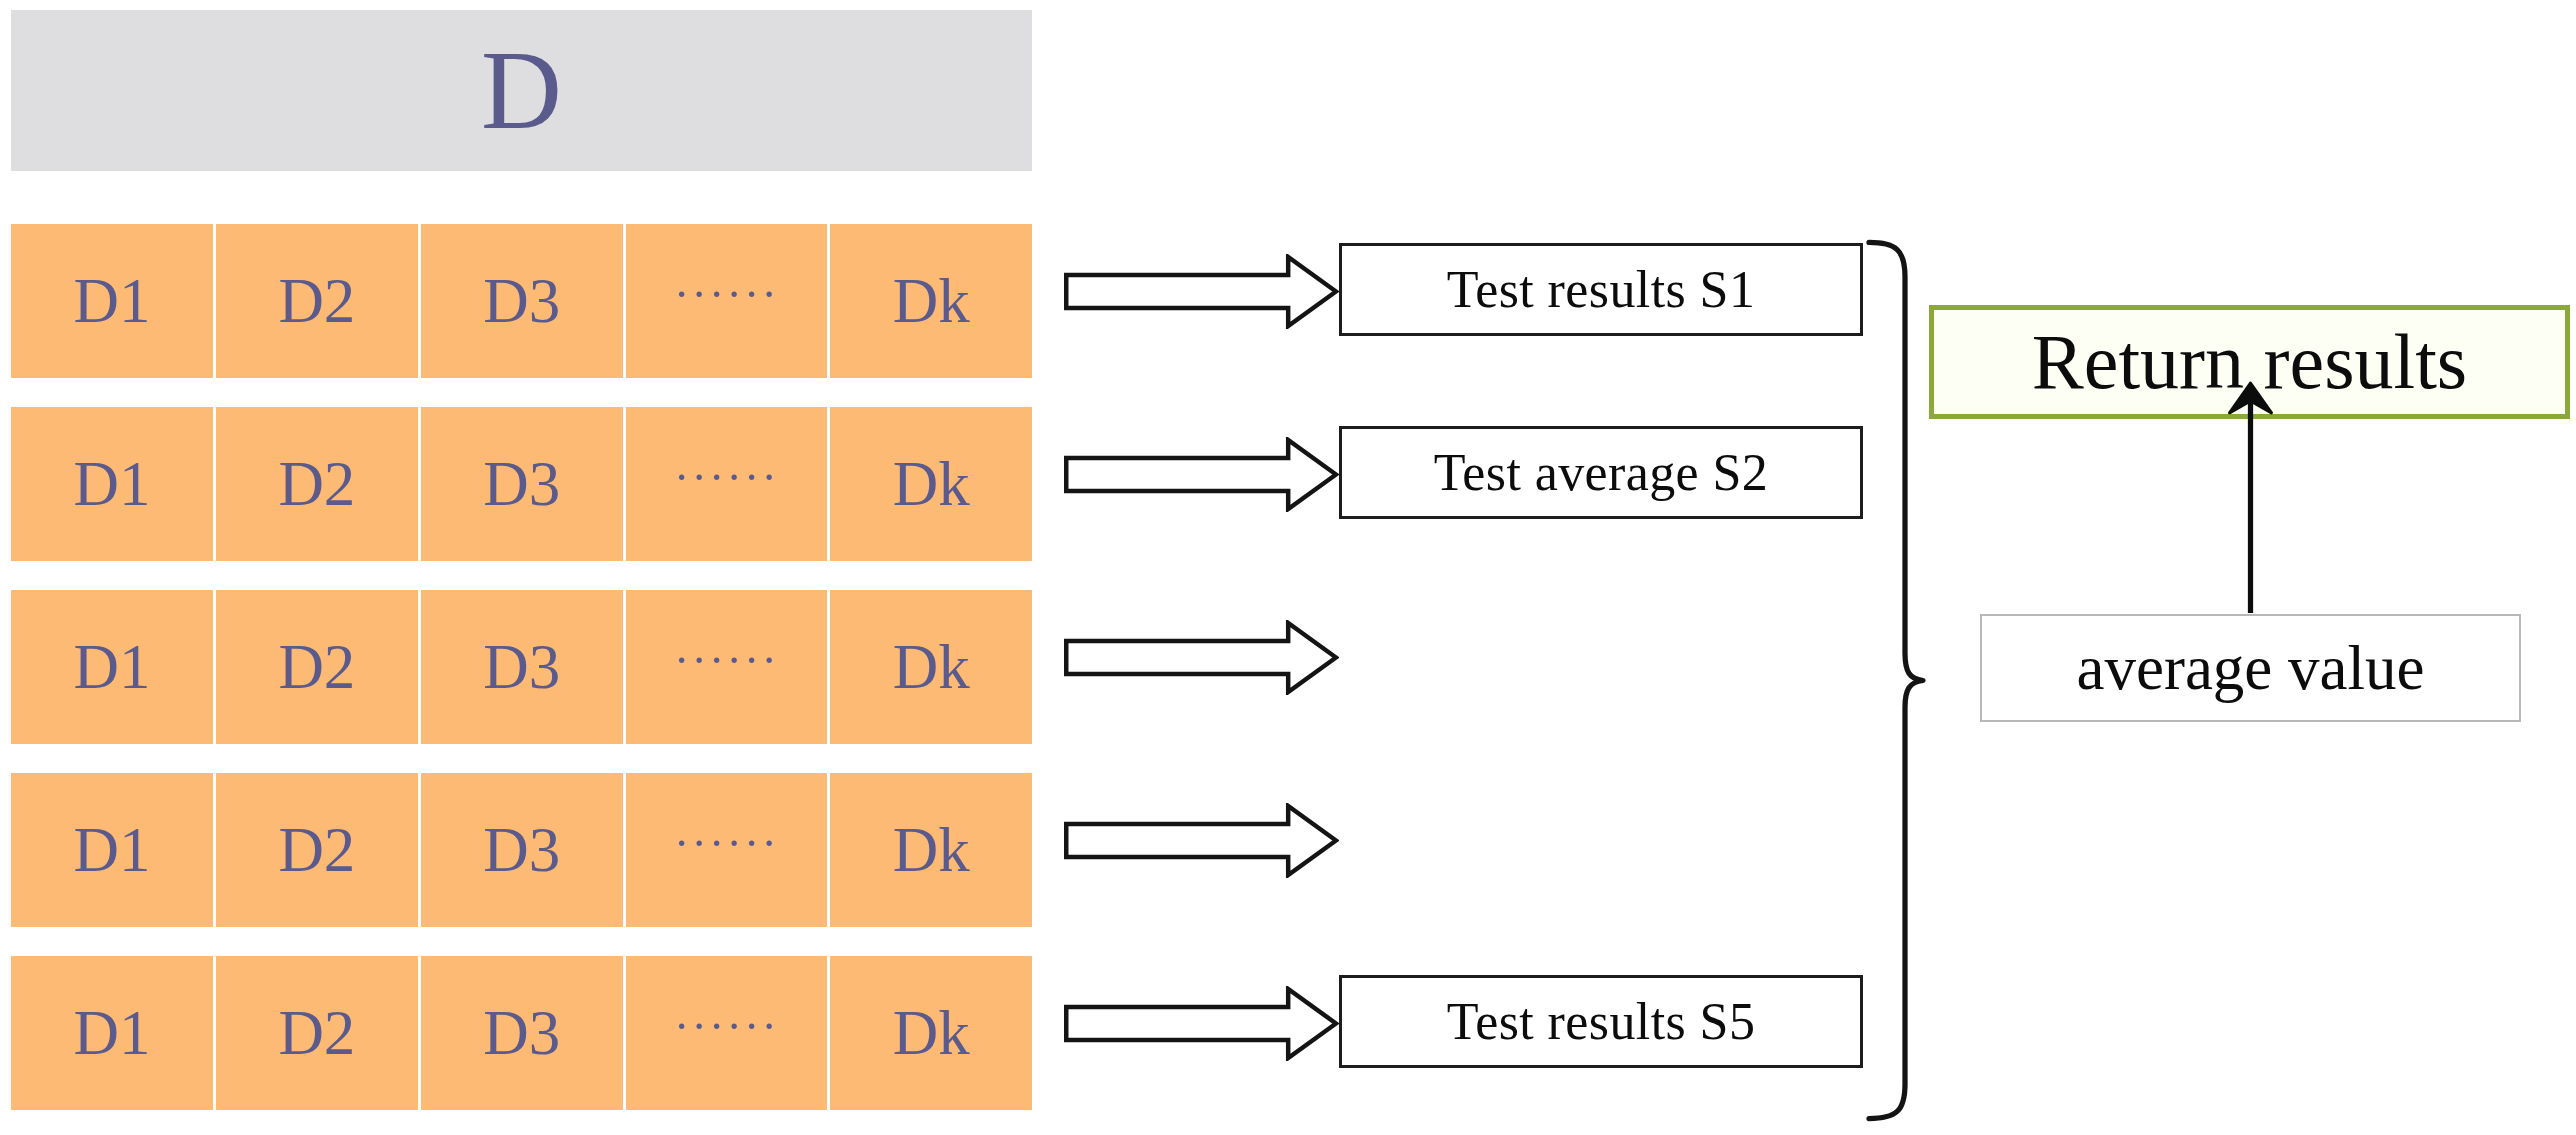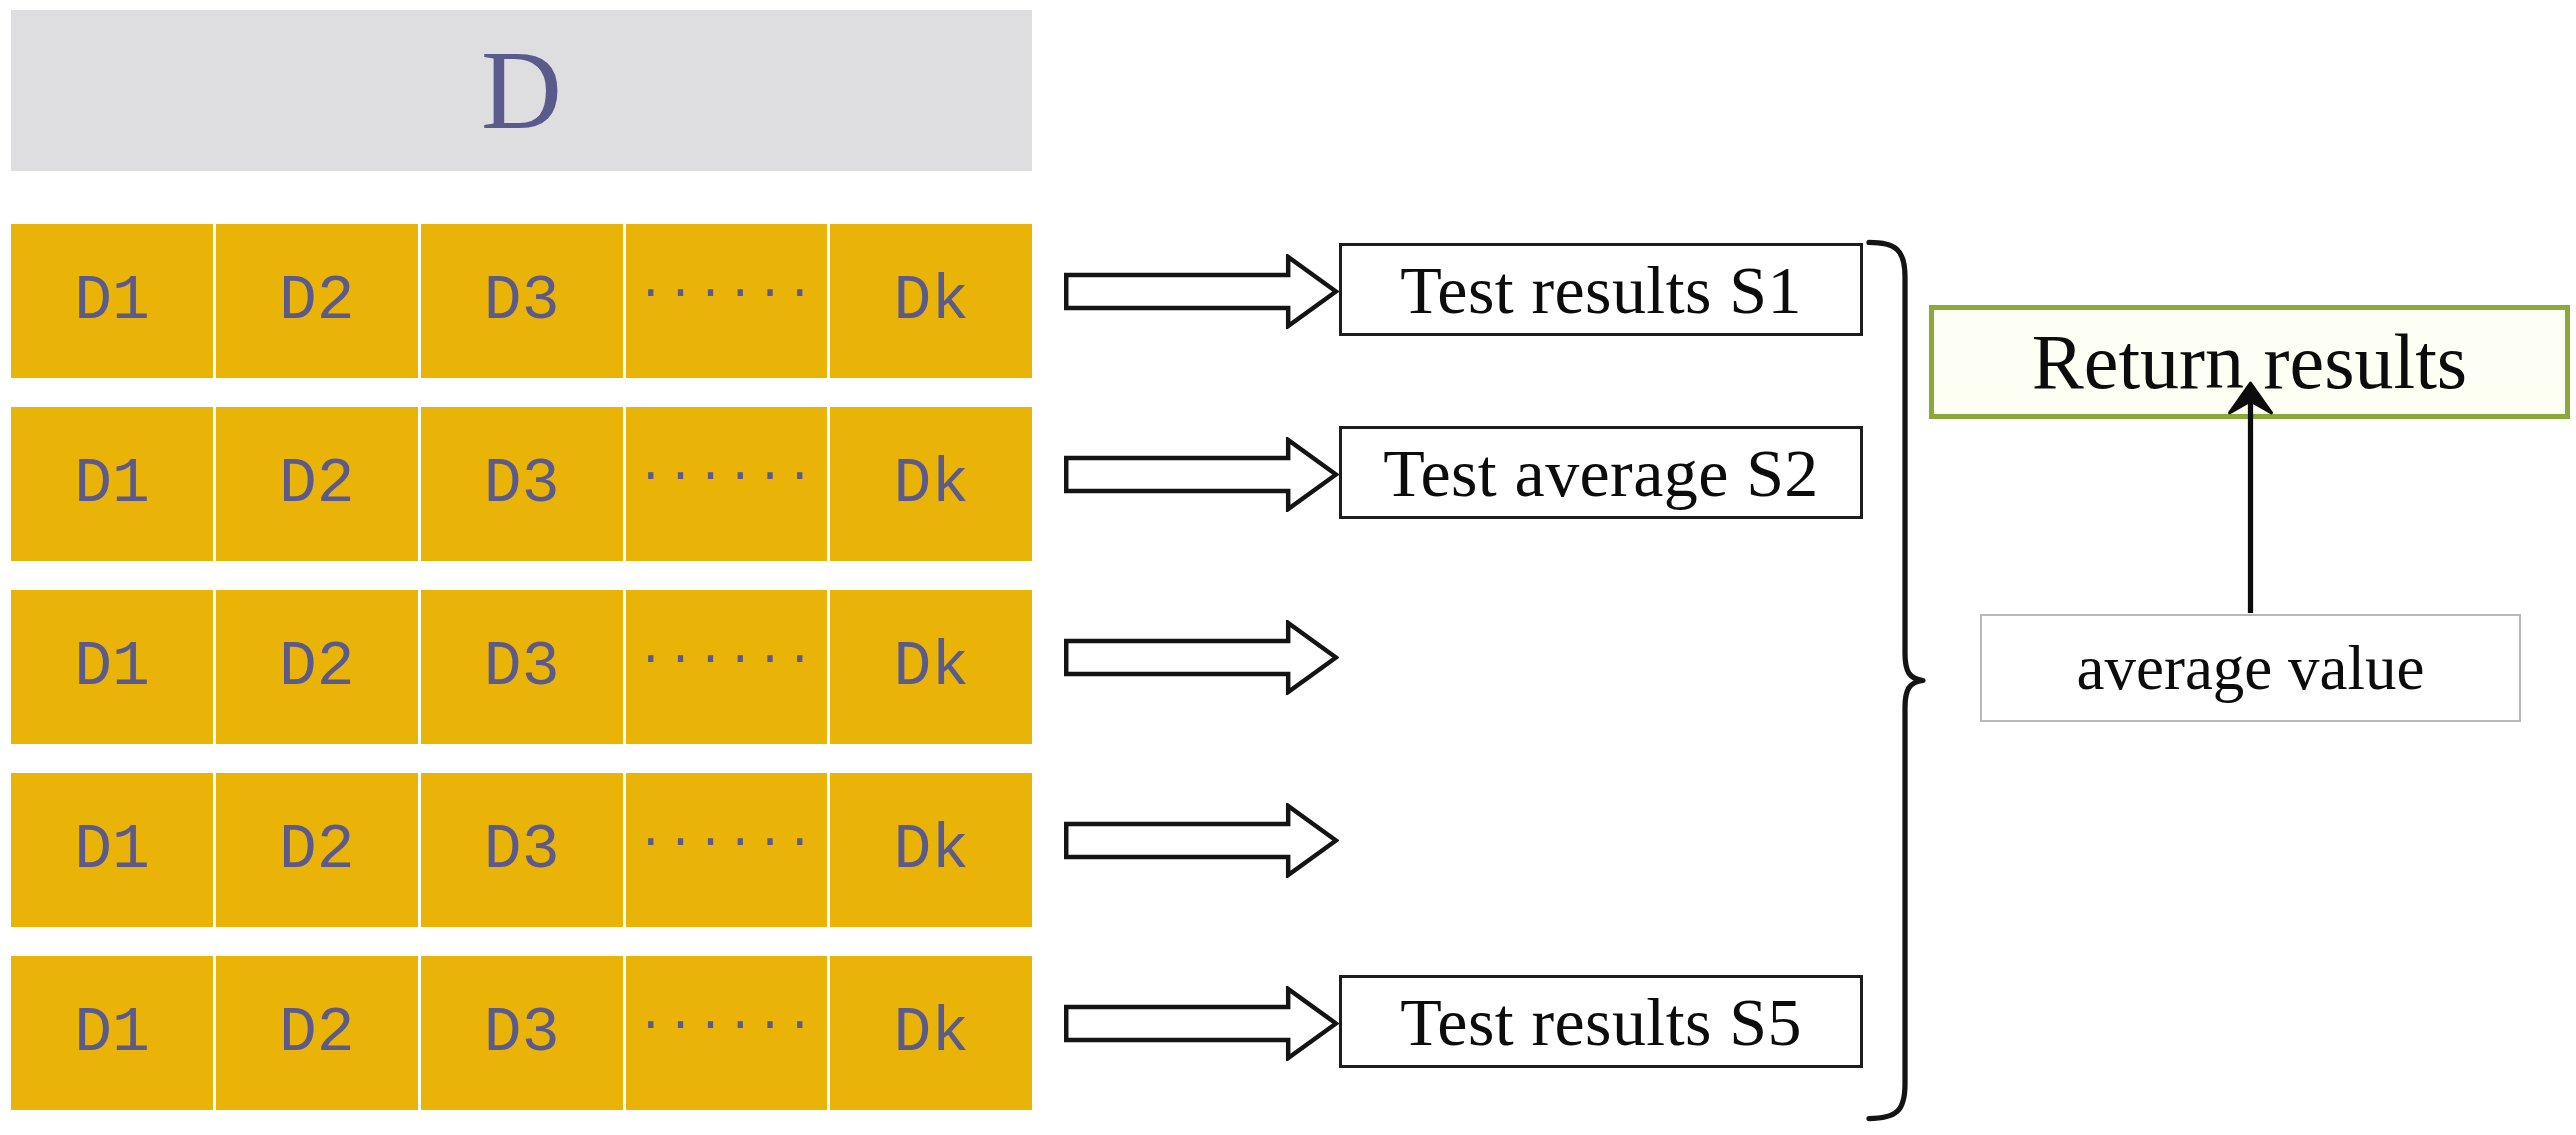--- a/index.html
+++ b/index.html
@@ -44,25 +44,25 @@
 
   .data-row {
     position: absolute;
     left: 11.2px;
     width: 1021px;
     height: 154px;
     display: flex;
     gap: 3px;
   }
   .data-cell {
-    background: #eab308;
-    display: flex;
-    align-items: center;
-    justify-content: center;
-    font-family: Liberation Mono, monospace;
+    background: #fdba74;
+    display: flex;
+    align-items: center;
+    justify-content: center;
+    font-family: Liberation Serif, serif;
     font-size: 63px;
     color: #5b5a8c;
     flex: 1 1 0;
   }
   .data-cell.dots {
     font-size: 46px;
     letter-spacing: 2.2px;
     padding-bottom: 13.4px;
   }
 
@@ -82,21 +82,21 @@
     height: 93px;
     border: 3.7px solid #1d1d1d;
     background: #ffffff;
     display: flex;
     align-items: center;
     justify-content: center;
     box-sizing: border-box;
   }
   .result-label {
     font-family: "Liberation Serif", "DejaVu Serif", serif;
-    font-size: 68px;
+    font-size: 52px;
     line-height: 1;
     color: #0c0c0c;
     white-space: nowrap;
     letter-spacing: 0.4px;
   }
 
   
   .brace {
     position: absolute;
     left: 1866px;

